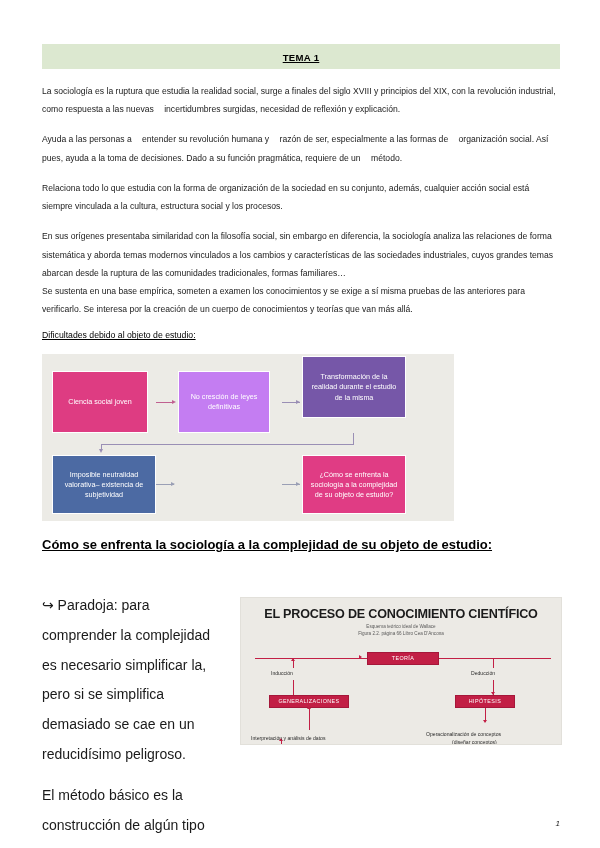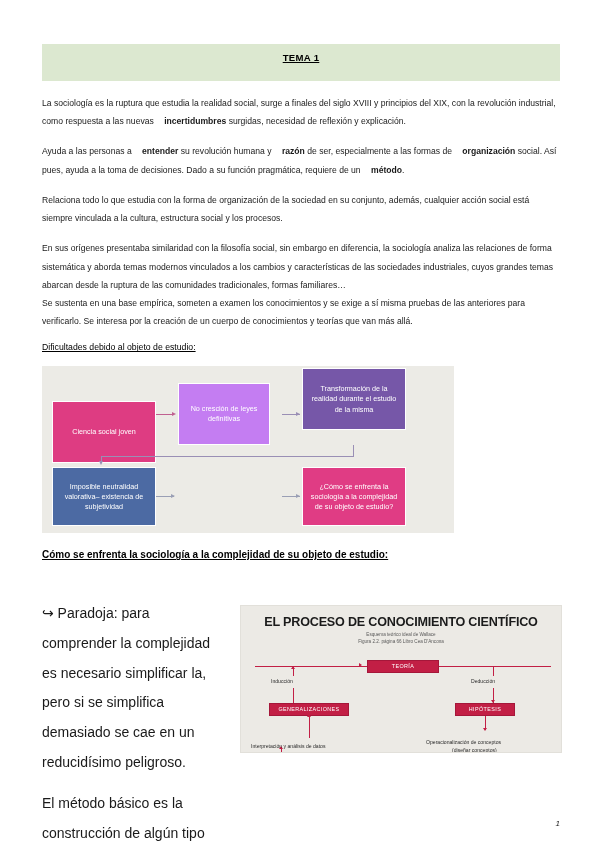--- a/index.html
+++ b/index.html
@@ -19,52 +19,52 @@
     left: 0; top: 0;
     width: 600px;
     height: 848px;
     padding: 44px 40px 20px 42px;
   }
 
   
   .title-bar {
     background: #dce8d0;
     text-align: center;
-    padding: 3px 0 16px 0;
+    padding: 3px 0 4px 0;
     margin-bottom: 13px;
   }
   .title-bar .t {
     font-size: 9.6px;
     font-weight: bold;
     letter-spacing: 0.3px;
     text-decoration: underline;
     color: #000;
   }
 
   
   p.para {
     margin: 0 0 12px 0;
     font-size: 8.6px;
     line-height: 2.12;
     text-align: left;
     color: #1a1a1a;
   }
   p.para.tight { margin-bottom: 0; }
-  p.para b { font-weight: bold; padding-left: 8px; }
+  p.para b { font-weight: normal; padding-left: 8px; }
 
   h3.section {
     margin: 6px 0 14px 0;
     font-size: 8.7px;
     font-weight: normal;
     text-decoration: underline;
     color: #000;
   }
   h3.section2 {
     margin: 0 0 10px 0;
-    font-size: 10px;
+    font-size: 13px;
     font-weight: bold;
     text-decoration: underline;
     color: #000;
   }
 
   
   .flow-wrap {
     position: relative;
     width: 412px;
     height: 167px;
@@ -80,21 +80,21 @@
     justify-content: center;
     text-align: center;
     color: #ffffff;
     font-size: 7.2px;
     line-height: 1.42;
     padding: 4px 6px;
     border: 1px solid #ffffff;
   }
 
   
-  .b1 { left: 10px;  top: 17px;  width: 104px; height: 62px; background: #de3c82; margin-top: 18px; }
+  .b1 { left: 10px;  top: 17px;  width: 96px; height: 62px; background: #de3c82; }
   .b2 { left: 136px; top: 17px;  width: 92px; height: 62px; background: #c47df2; }
   .b3 { left: 260px; top: 2px;  width: 104px; height: 62px; background: #7657a8; }
   
   .b4 { left: 10px;  top: 101px; width: 104px; height: 59px; background: #4c6aa3; }
   .b5 { left: 136px; top: 101px; width: 104px; height: 59px; background: #4d8e97; }
   .b6 { left: 260px; top: 101px; width: 104px; height: 59px; background: #e03c84; }
 
   .arr { position: absolute; background: #c06090; }
   .arr-h { height: 1px; }
   .arr-v { width: 1px; }

